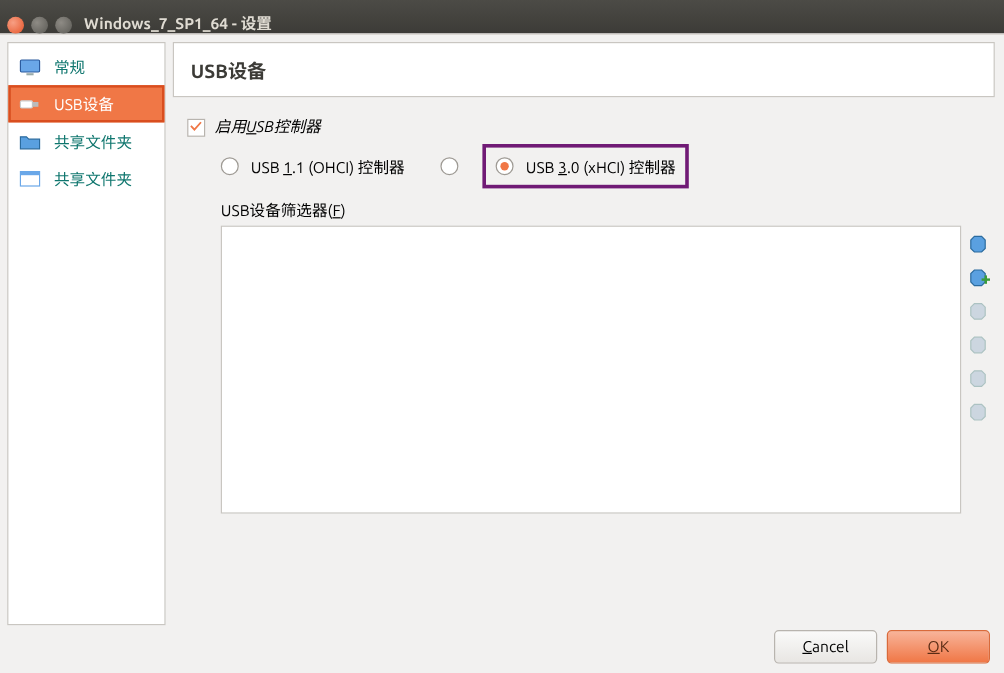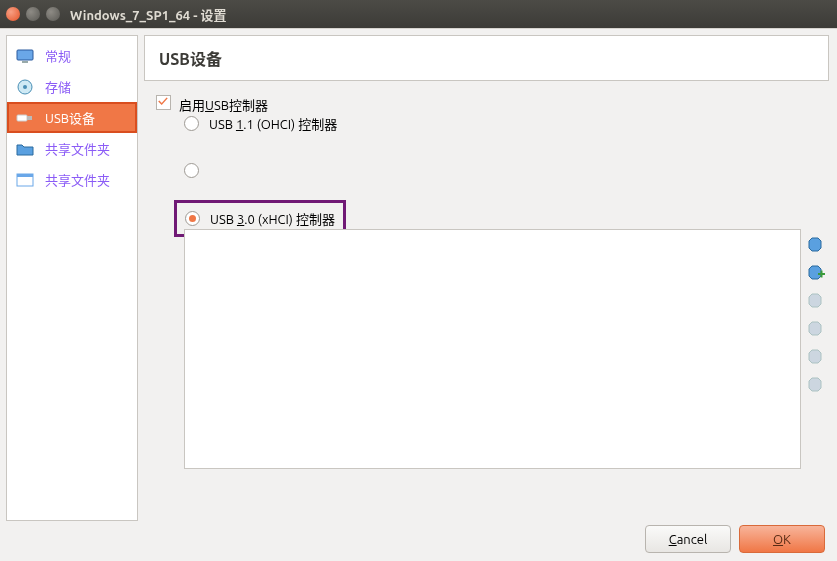--- a/index.html
+++ b/index.html
@@ -1,44 +1,44 @@
 <!DOCTYPE html>
 <html><head>
 <meta charset="utf-8">
 <style>
 * { box-sizing: border-box; margin: 0; padding: 0; font-family: "Ubuntu", "Noto Sans CJK SC", sans-serif; font-size: 13px; }
 body { background: #f2f1f0; width: 837px; height: 561px; overflow: hidden; }
 
 
-.titlebar { height: 28px; background: linear-gradient(#4c4b46,#3c3b37); display: flex; align-items: center; padding: 0 6px; color: #dfdbd2; }
+.titlebar { height: 28px; background: linear-gradient(#4c4b46,#3c3b37); display: flex; align-items: flex-end; padding: 0 6px; color: #dfdbd2; }
 .titlebar .window-controls { display: flex; gap: 6px; margin-right: 10px; }
 .wbtn { width: 14px; height: 14px; border-radius: 50%; display: inline-block; }
 .wbtn.close { background: radial-gradient(circle at 35% 35%, #f79f84, #e55428); }
 .wbtn.min, .wbtn.max { background: radial-gradient(circle at 35% 35%, #8e8b85, #5a5954); }
 .titlebar .title { font-weight: bold; font-size: 13px; }
 
 
 .content { display: flex; height: calc(561px - 28px); background: #f2f1f0; border-top: 1px solid #d6d3ce; }
 .sidebar { width: 132px; background: #fff; border: 1px solid #c9c6c1; margin: 6px 0 40px 6px; padding-top: 4px; }
-.sidebar-item { display: flex; align-items: center; gap: 10px; padding: 6px 8px; cursor: pointer; color: #8b5cf6; }
+.sidebar-item { display: flex; align-items: center; gap: 10px; padding: 6px 8px; cursor: pointer; color: #0f766e; }
 .sidebar-item .sicon { width: 20px; height: 16px; display: flex; align-items: center; justify-content: center; }
 .sidebar-item.selected { background: #f07746; color: #fff; border: 2px solid #d94e1f; padding: 4px 6px; }
 .sidebar-label { font-size: 13px; }
 
 
 .main { flex: 1; padding: 6px 8px 0 6px; display: flex; flex-direction: column; }
 .panel-title-box { border: 1px solid #c9c6c1; background: #fff; padding: 10px 14px; }
 .panel-title { font-size: 16px; font-weight: bold; color: #3c3b37; }
 
 .panel-body { padding: 14px 0 0 4px; flex: 1; }
-.checkbox-row { display: flex; align-items: flex-start; gap: 8px; padding-left: 8px; }
+.checkbox-row { display: flex; align-items: flex-end; gap: 8px; margin-bottom: 14px; padding-left: 8px; font-style: italic; }
 .chk { width: 15px; height: 15px; border: 1px solid #b8b4ae; background: #fff; position: relative; }
 .chk.checked::after { content: "✓"; color: #f07746; font-weight: bold; position: absolute; top: -3px; left: 1px; font-size: 14px; }
 
-.radio-group { padding-left: 36px; display: flex; flex-direction: column; gap: 30px; }
+.radio-group { padding-left: 36px; display: flex; flex-direction: row; gap: 30px; }
 .radio-row { display: flex; align-items: center; gap: 10px; }
 .radio-row.highlighted { border: 3px solid #701a75; padding: 6px 8px; margin: -8px -10px; width: fit-content; }
 .radio { width: 15px; height: 15px; border: 1px solid #9e9a94; border-radius: 50%; background: #fff; display: flex; align-items: center; justify-content: center; }
 .radio.selected::after { content: ""; width: 7px; height: 7px; background: #f07746; border-radius: 50%; display: block; }
 .radio-label u { text-decoration: underline; }
 
 .filter-label { margin: 16px 0 4px 36px; }
 .filter-area { display: flex; margin-left: 36px; }
 .filter-list { flex: 1; height: 240px; border: 1px solid #c9c6c1; background: #fff; }
 .filter-buttons { width: 28px; display: flex; flex-direction: column; gap: 10px; padding: 6px 0 0 6px; }
@@ -67,29 +67,20 @@
 
   <div class="sidebar">
     <div class="sidebar-item">
       <span class="sicon">
           <svg width="18" height="14">
             <rect x="1" y="1" width="16" height="10" rx="1" fill="#6aa7e8" stroke="#2b5b9e"></rect>
             <rect x="6" y="12" width="6" height="2" fill="#9aa"></rect>
           </svg>
         </span>
       <span class="sidebar-label">常规</span>
-    </div>
-    <div class="sidebar-item">
-      <span class="sicon">
-          <svg width="16" height="16">
-            <circle cx="8" cy="8" r="7" fill="#cfeaf5" stroke="#4a8fb5"></circle>
-            <circle cx="8" cy="8" r="2" fill="#4a8fb5"></circle>
-          </svg>
-        </span>
-      <span class="sidebar-label">存储</span>
     </div>
     <div class="sidebar-item selected">
       <span class="sicon">
           <svg width="18" height="12">
             <rect x="1" y="3" width="10" height="6" rx="1" fill="#fff" stroke="#ccc"></rect>
             <rect x="11" y="4" width="5" height="4" fill="#bbb"></rect>
           </svg>
         </span>
       <span class="sidebar-label">USB设备</span>
     </div>
@@ -130,20 +121,21 @@
         </div>
         <div class="radio-row">
           <span class="radio"></span>
         </div>
         <div class="radio-row highlighted">
           <span class="radio selected"></span>
           <span class="radio-label">USB <u>3</u>.0 (xHCI) 控制器</span>
         </div>
       </div>
 
+      <div class="filter-label">USB设备筛选器(<u>F</u>)</div>
       <div class="filter-area">
         <div class="filter-list"></div>
         <div class="filter-buttons">
           <span class="fbtn active"><svg width="18" height="18">
                 <path d="M5 3 L11 3 L14 6 L14 13 L11 16 L5 16 L2 13 L2 6 Z" fill="#5aa0e0" stroke="#2b6b9e"></path>
               </svg></span>
           <span class="fbtn active"><svg width="18" height="18">
                 <path d="M5 3 L11 3 L14 6 L14 13 L11 16 L5 16 L2 13 L2 6 Z" fill="#5aa0e0" stroke="#2b6b9e"></path>
                 <rect x="11" y="10" width="7" height="2" fill="#3a9b3a"></rect>
                 <rect x="13.5" y="7.5" width="2" height="7" fill="#3a9b3a"></rect>

